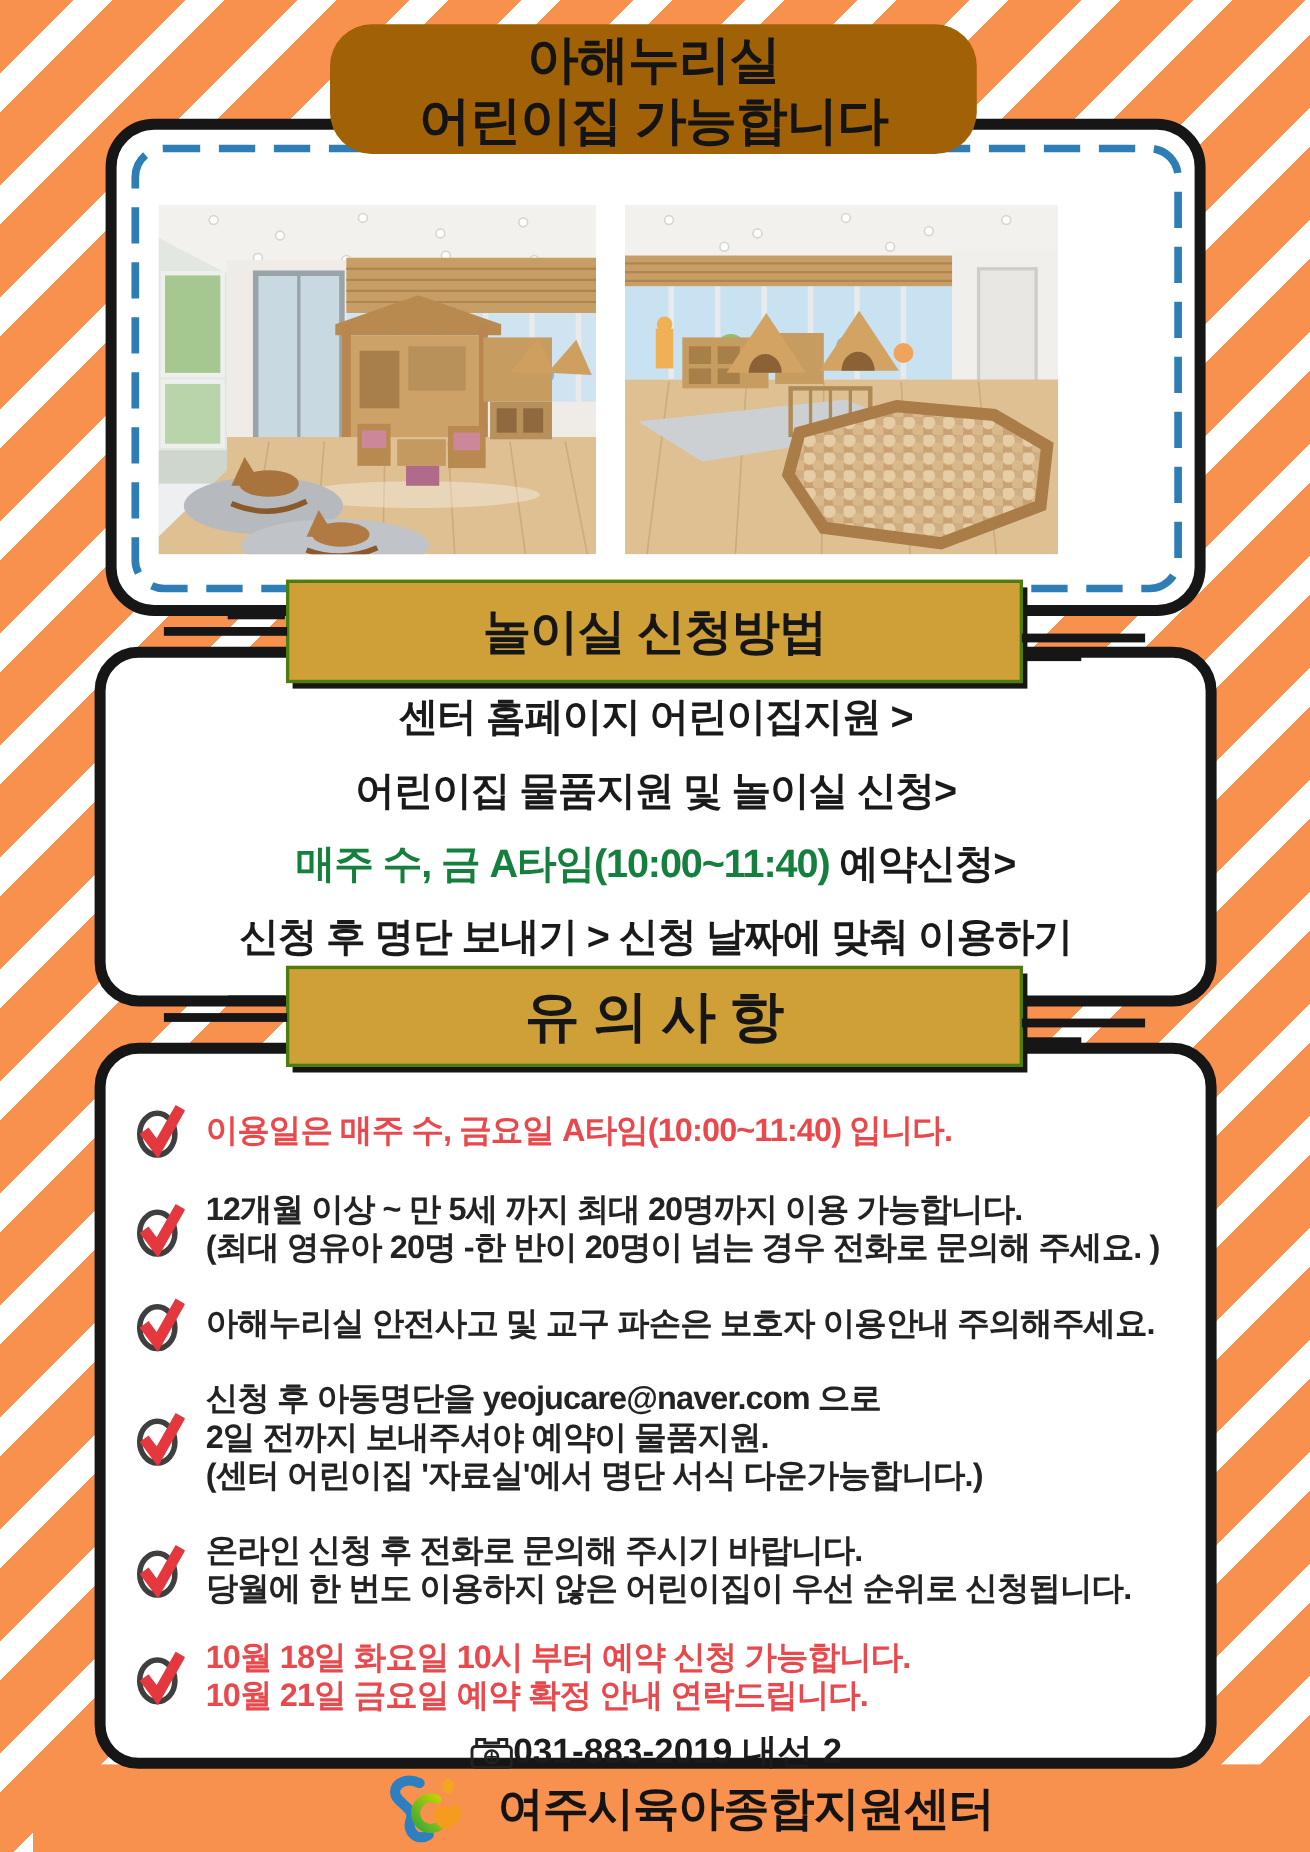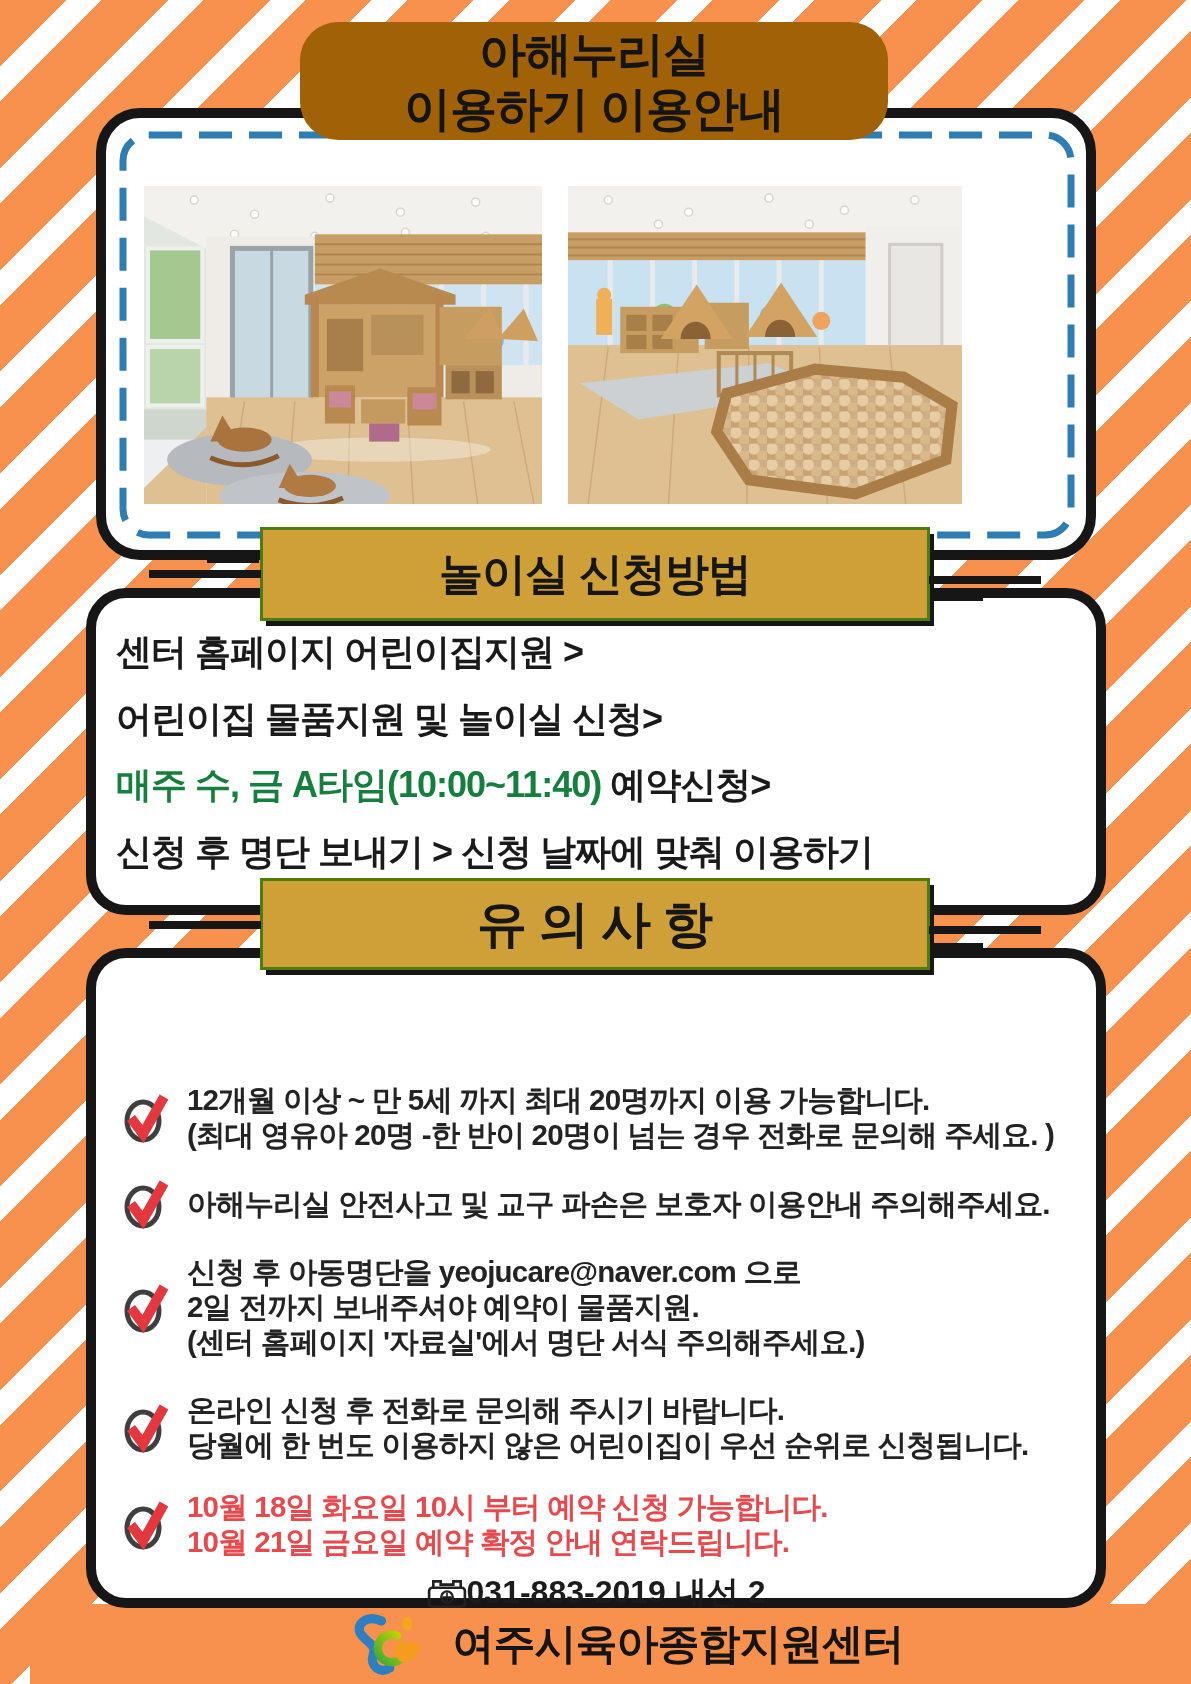--- a/index.html
+++ b/index.html
@@ -51,21 +51,21 @@
   #banner-apply{top:527px;height:94px;font-size:44px;letter-spacing:-1px;}
   #banner-notice{top:878px;height:92px;font-size:50px;letter-spacing:12px;padding-left:12px;}
   .mark{position:absolute;background:#161616;height:8px;}
   .m-l1{width:112px;left:-114px;top:46%;}
   .m-l2{width:52px;left:-56px;top:28%;}
   .m-r1{width:112px;right:-114px;top:52%;}
   .m-r2{width:52px;right:-56px;top:72%;}
   
   .apply-steps{
     position:absolute;left:20px;right:20px;top:12px;bottom:10px;
-    display:flex;flex-direction:column;justify-content:space-evenly;align-items:flex-start;
+    display:flex;flex-direction:column;justify-content:space-evenly;align-items:center;
     font-size:36px;font-weight:700;color:#1a1a1a;text-align:center;letter-spacing:-1px;
   }
   .accent{color:#15803d;}
   
   .check-item{
     position:absolute;left:26px;right:26px;
     display:flex;align-items:center;gap:19px;
   }
   .check-icon{width:46px;height:52px;flex:none;}
   .check-text{
@@ -78,21 +78,21 @@
     font-size:32px;font-weight:600;color:#1c1c1c;
   }
 </style>
 </head>
 <body>
 
 <div class="bg"></div>
 
 <div class="title-banner">
   <div>아해누리실</div>
-  <div>이용하기 이용안내</div>
+  <div>어린이집 가능합니다</div>
 </div>
 
 <div class="wbox" id="box-photos">
   <svg class="dashed-svg" width="956" height="408">
     <rect x="4" y="4" width="948" height="400" rx="26" fill="none" stroke="#2E7EB5" stroke-width="7" stroke-dasharray="33 17"></rect>
   </svg>
 
   <div class="photo" id="photo1">
     <svg viewBox="0 0 396 316" preserveAspectRatio="none">
       <rect width="396" height="316" fill="#f3f1ee"></rect>
@@ -265,20 +265,29 @@
 <div class="gold-banner" id="banner-notice">
   <span class="mark m-l1"></span>
   <span class="mark m-l2"></span>
   <span class="mark m-r1"></span>
   <span class="mark m-r2"></span>
   <span>유의사항</span>
 </div>
 
 <div class="wbox" id="box-notice">
 
+  <div class="check-item red" style="top:43px">
+    <svg class="check-icon" viewBox="0 0 46 52">
+      <ellipse cx="21" cy="30" rx="16" ry="19" fill="none" stroke="#3f3f3f" stroke-width="5"></ellipse>
+      <path d="M9,27 L21,43 L42,6" fill="none" stroke="#E4373E" stroke-width="10"></path>
+    </svg>
+    <div class="check-text">
+      <div>이용일은 매주 수, 금요일 A타임(10:00~11:40) 입니다.</div>
+    </div>
+  </div>
 
   <div class="check-item" style="top:124px">
     <svg class="check-icon" viewBox="0 0 46 52">
       <ellipse cx="21" cy="30" rx="16" ry="19" fill="none" stroke="#3f3f3f" stroke-width="5"></ellipse>
       <path d="M9,27 L21,43 L42,6" fill="none" stroke="#E4373E" stroke-width="10"></path>
     </svg>
     <div class="check-text">
       <div>12개월 이상 ~ 만 5세 까지 최대 20명까지 이용 가능합니다.</div>
       <div>(최대 영유아 20명 -한 반이 20명이 넘는 경우 전화로 문의해 주세요. )</div>
     </div>
@@ -295,21 +304,21 @@
   </div>
 
   <div class="check-item" style="top:296px">
     <svg class="check-icon" viewBox="0 0 46 52">
       <ellipse cx="21" cy="30" rx="16" ry="19" fill="none" stroke="#3f3f3f" stroke-width="5"></ellipse>
       <path d="M9,27 L21,43 L42,6" fill="none" stroke="#E4373E" stroke-width="10"></path>
     </svg>
     <div class="check-text">
       <div>신청 후 아동명단을 yeojucare@naver.com 으로</div>
       <div> 2일 전까지 보내주셔야 예약이 물품지원.</div>
-      <div>(센터 홈페이지 '자료실'에서 명단 서식 주의해주세요.)</div>
+      <div>(센터 어린이집 '자료실'에서 명단 서식 다운가능합니다.)</div>
     </div>
   </div>
 
   <div class="check-item" style="top:434px">
     <svg class="check-icon" viewBox="0 0 46 52">
       <ellipse cx="21" cy="30" rx="16" ry="19" fill="none" stroke="#3f3f3f" stroke-width="5"></ellipse>
       <path d="M9,27 L21,43 L42,6" fill="none" stroke="#E4373E" stroke-width="10"></path>
     </svg>
     <div class="check-text">
       <div>온라인 신청 후 전화로 문의해 주시기 바랍니다.</div>

